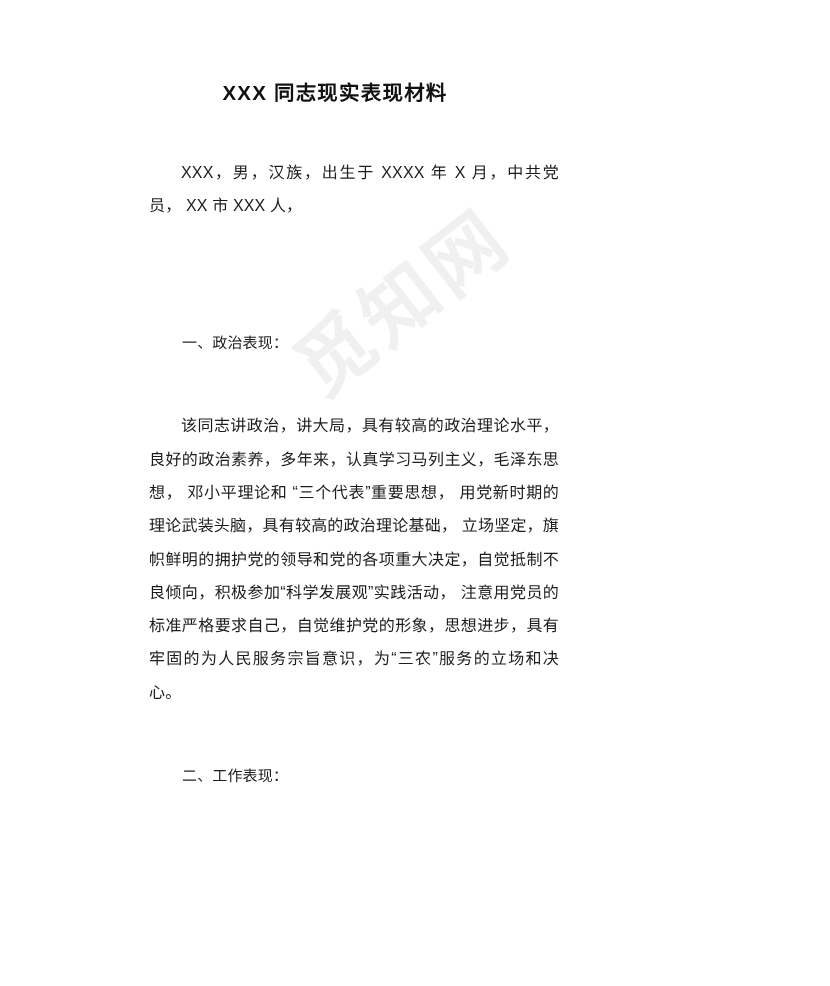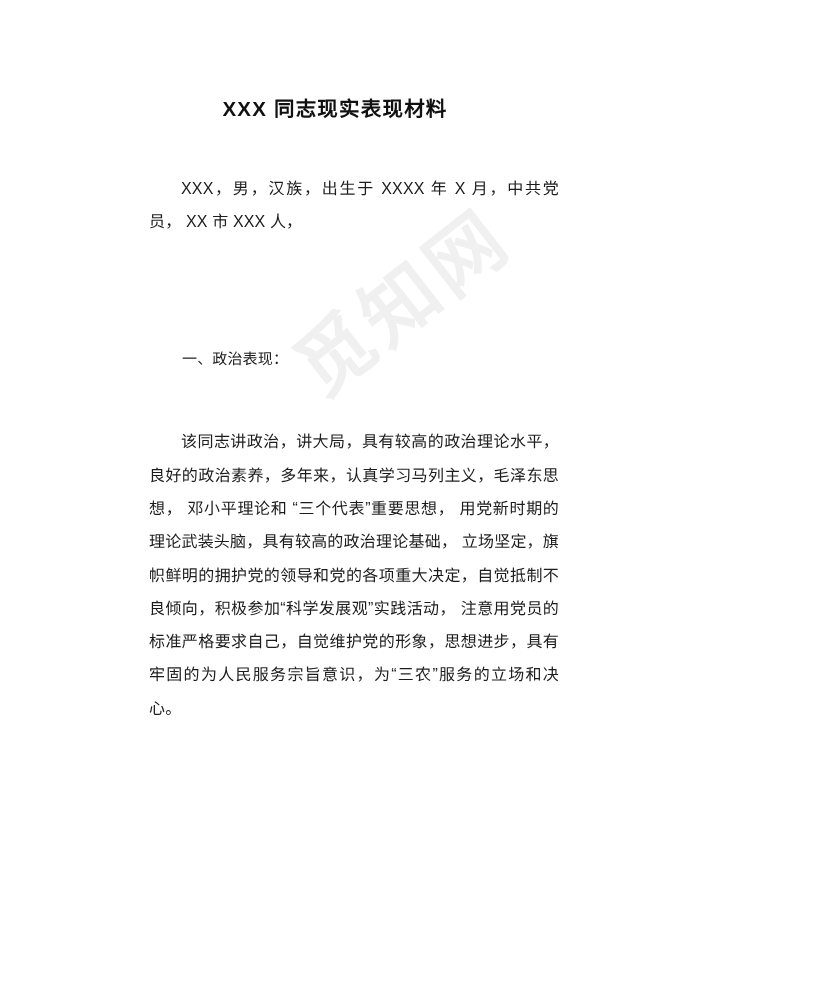--- a/index.html
+++ b/index.html
@@ -46,21 +46,21 @@
     transform: rotate(-38deg);
     transform-origin: left top;
     font-family: "DejaVu Sans", "Liberation Sans", sans-serif;
     user-select: none;
   }
 
   
   .content {
     position: relative;
     z-index: 1;
-    padding: 16px 100px 0 138px;
+    padding: 0 100px 0 138px;
     box-sizing: border-box;
     width: 670px;
   }
 
   .doc-title {
     margin: 0;
     padding: 78px 0 0 0;
     text-align: center;
     font-size: 20.5px;
     font-weight: 700;
@@ -129,18 +129,19 @@
     <div class="gap-heading"></div>
 
     <p class="section-heading">一、政治表现：</p>
 
     <div class="gap-afterhead"></div>
 
     <p class="para para-indent">该同志讲政治，讲大局，具有较高的政治理论水平，良好的政治素养，多年来，认真学习马列主义，毛泽东思想， 邓小平理论和 “三个代表”重要思想， 用党新时期的理论武装头脑，具有较高的政治理论基础， 立场坚定，旗帜鲜明的拥护党的领导和党的各项重大决定，自觉抵制不良倾向，积极参加“科学发展观”实践活动， 注意用党员的标准严格要求自己，自觉维护党的形象，思想进步，具有牢固的为人民服务宗旨意识，为“三农”服务的立场和决心。</p>
 
     <div class="gap-heading"></div>
 
+    <p class="section-heading">二、工作表现：</p>
 
     <div class="gap-afterhead"></div>
 
 
   </div>
 </div>
 
 </body></html>

